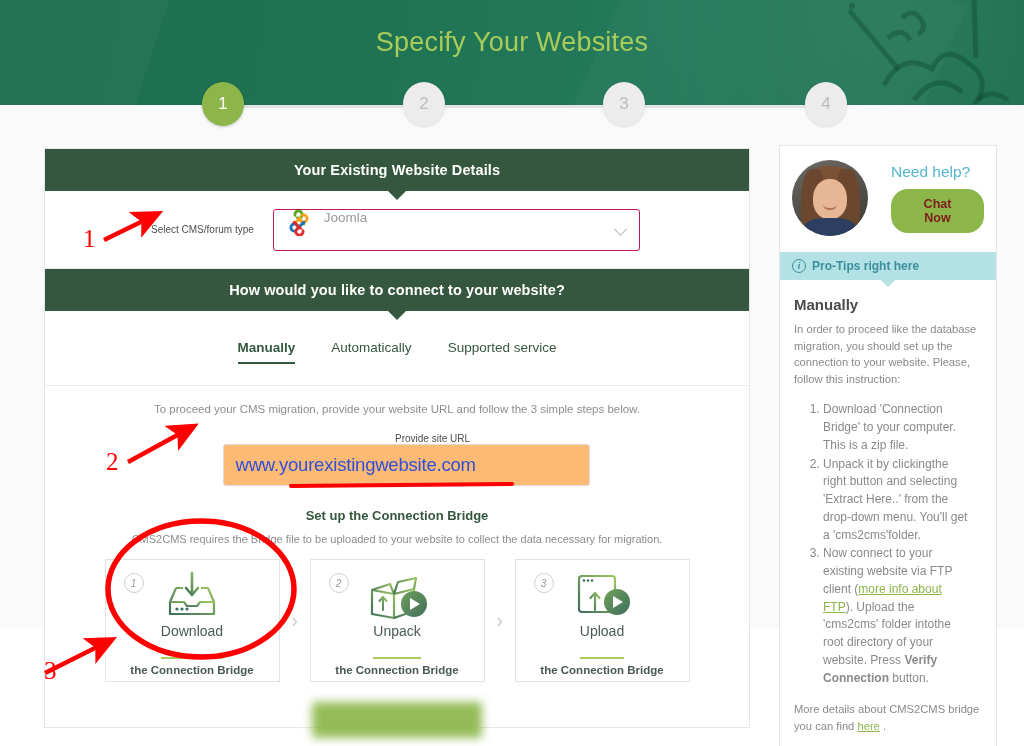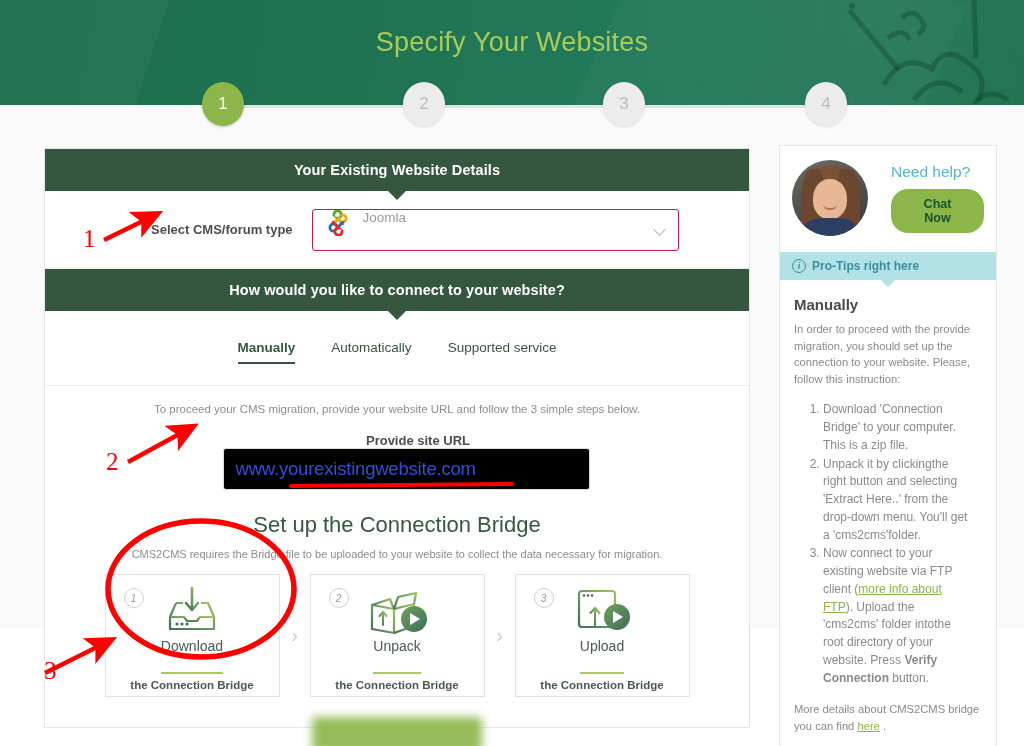--- a/index.html
+++ b/index.html
@@ -55,21 +55,21 @@
     position: relative; background: #35573f; color: #ffffff;
     text-align: center; font-size: 14.5px; font-weight: bold;
     padding: 13px 0 13px; letter-spacing: .1px;
   }
   .sec-head::after {
     content: ""; position: absolute; left: 50%; bottom: -9px; margin-left: -9px;
     width: 0; height: 0; border-left: 9px solid transparent;
     border-right: 9px solid transparent; border-top: 9px solid #35573f;
   }
   .row-cms { display: flex; align-items: center; height: 77px; padding-left: 106px; }
-  .field-label { font-size: 13px; font-weight: bold; color: #4d4d4d; }
+  .field-label { font-size: 10px; font-weight: normal; color: #4d4d4d; }
   .select-box {
     position: relative; margin-left: 19px; width: 367px; height: 42px;
     border: 1px solid #be185d; border-radius: 3px; background: #fff;
     display: flex; padding: 0 12px;
   }
   .select-value { margin-left: 12px; font-size: 13.5px; color: #9a9a9a; }
   .caret { position: absolute; right: 14px; top: 15px; width: 9px; height: 9px;
     border-right: 1.6px solid #b4b4b4; border-bottom: 1.6px solid #b4b4b4;
     transform: rotate(45deg); }
   .sep { height: 1px; background: #ececec; }
@@ -77,27 +77,27 @@
   
   .tabs { display: flex; justify-content: center; gap: 36px; padding: 29px 0 21px; }
   .tab { font-size: 13.5px; color: #35573f; padding-bottom: 7px; cursor: pointer; }
   .tab.active { font-weight: bold; border-bottom: 2.5px solid #35573f; }
 
   .hint { text-align: center; font-size: 11.5px; color: #8d8d8d; padding: 17px 0 0; }
   .row-url { display: flex; align-items: center; justify-content: center; margin-top: 18px; flex-direction: column; }
   .row-url .field-label { width: 146px; text-align: right; }
   .url-box {
     margin-left: 18px; width: 367px; height: 42px; border: 1px solid #dcdcdc;
-    border-radius: 3px; background: #000000; display: flex; align-items: center; padding: 0 12px;
+    border-radius: 3px; background: #fdba74; display: flex; align-items: center; padding: 0 12px;
   }
   .url-text { font-size: 18.5px; color: #2f4fd8; letter-spacing: -.2px; }
 
   .bridge-title {
-    text-align: center; margin-top: 22px; font-size: 22px;
-    color: #35573f; font-weight: normal;
+    text-align: center; margin-top: 22px; font-size: 13px;
+    color: #35573f; font-weight: bold;
   }
   .bridge-sub { text-align: center; font-size: 11px; color: #8d8d8d; margin-top: 10px; }
 
   
   .cards { display: flex; justify-content: center; align-items: center; margin-top: 14px; gap: 0; }
   .card {
     position: relative; width: 175px; height: 123px; border: 1px solid #e2e2e2;
     background: #fff; text-align: center;
   }
   .card-num {
@@ -135,21 +135,21 @@
     background:#e7b695;
   }
   .avatar .hairL { position:absolute; left:9px; top:9px; width:22px; height:62px; border-radius:50% 20% 40% 30%; background:#6b4730; }
   .avatar .hairR { position:absolute; left:46px; top:9px; width:22px; height:62px; border-radius:20% 50% 30% 40%; background:#6b4730; }
   .avatar .hairT { position:absolute; left:13px; top:6px; width:50px; height:26px; border-radius:50% 50% 40% 40%; background:#7a5235; }
   .avatar .body { position:absolute; left:12px; top:58px; width:52px; height:24px; border-radius:40% 40% 0 0; background:#2c3f63; }
   .avatar .smile { position:absolute; left:31px; top:44px; width:14px; height:6px; border-bottom:2px solid #b5714f; border-radius:0 0 10px 10px; }
   .help-right { margin-left: 10px; }
   .need-help { font-size: 15.5px; color: #56b6ce; }
   .chat-btn {
-    margin-top: 8px; background: #8cb64a; color: #14532d; border: none; border-radius: 17px;
+    margin-top: 8px; background: #8cb64a; color: #7f1d1d; border: none; border-radius: 17px;
     font-size: 12.5px; font-weight: bold; padding: 8px 18px; cursor: pointer;
     font-family: "Liberation Sans", sans-serif;
   }
   .protip {
     position: relative; background: #b2e2e6; color: #3d8e9c;
     font-size: 12px; font-weight: bold; padding: 7px 12px; display: flex; align-items: center; gap: 6px;
   }
   .protip::after {
     content: ""; position: absolute; left: 50%; bottom: -7px; margin-left: -7px;
     width: 0; height: 0; border-left: 7px solid transparent;
@@ -361,21 +361,21 @@
       </div>
     </div>
 
     <div class="protip">
       <span class="info-ic">i</span>
       <span>Pro-Tips right here</span>
     </div>
 
     <div class="tips-body">
       <div class="tips-h">Manually</div>
-      <div class="tips-p">In order to proceed with the provide migration, you should set up the connection to your website. Please, follow this instruction:</div>
+      <div class="tips-p">In order to proceed like the database migration, you should set up the connection to your website. Please, follow this instruction:</div>
       <ol class="tips-ol">
         <li>Download 'Connection Bridge' to your computer. This is a zip file.</li>
         <li>Unpack it by clickingthe right button and selecting 'Extract Here..' from the drop-down menu. You'll get a 'cms2cms'folder.</li>
         <li>
           Now connect to your existing website via FTP client (<a href="#" class="glink">more info about FTP</a>). Upload the 'cms2cms' folder intothe root directory of your website. Press <b>Verify Connection</b> button.
         </li>
       </ol>
       <div class="tips-p" style="margin-top:12px;">
         <span>More details about CMS2CMS bridge you can find</span>
         <a href="#" class="glink">here</a> .

